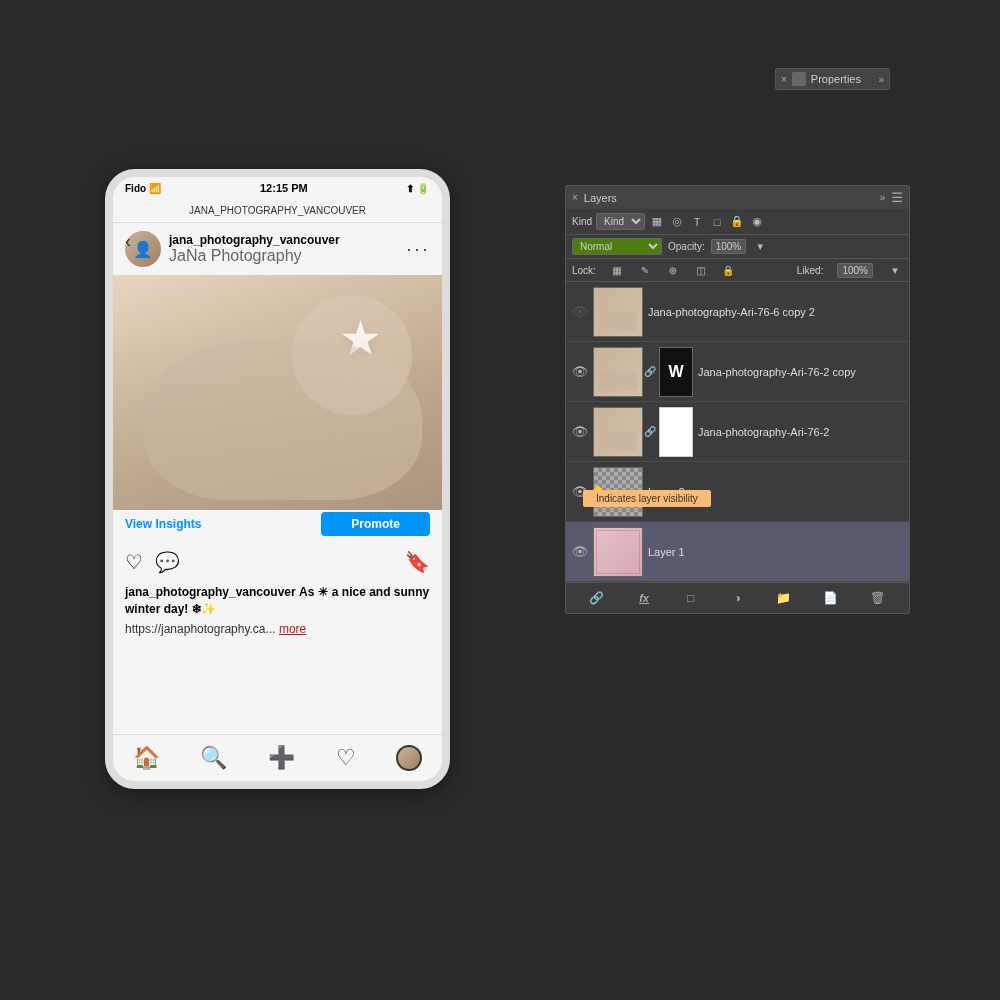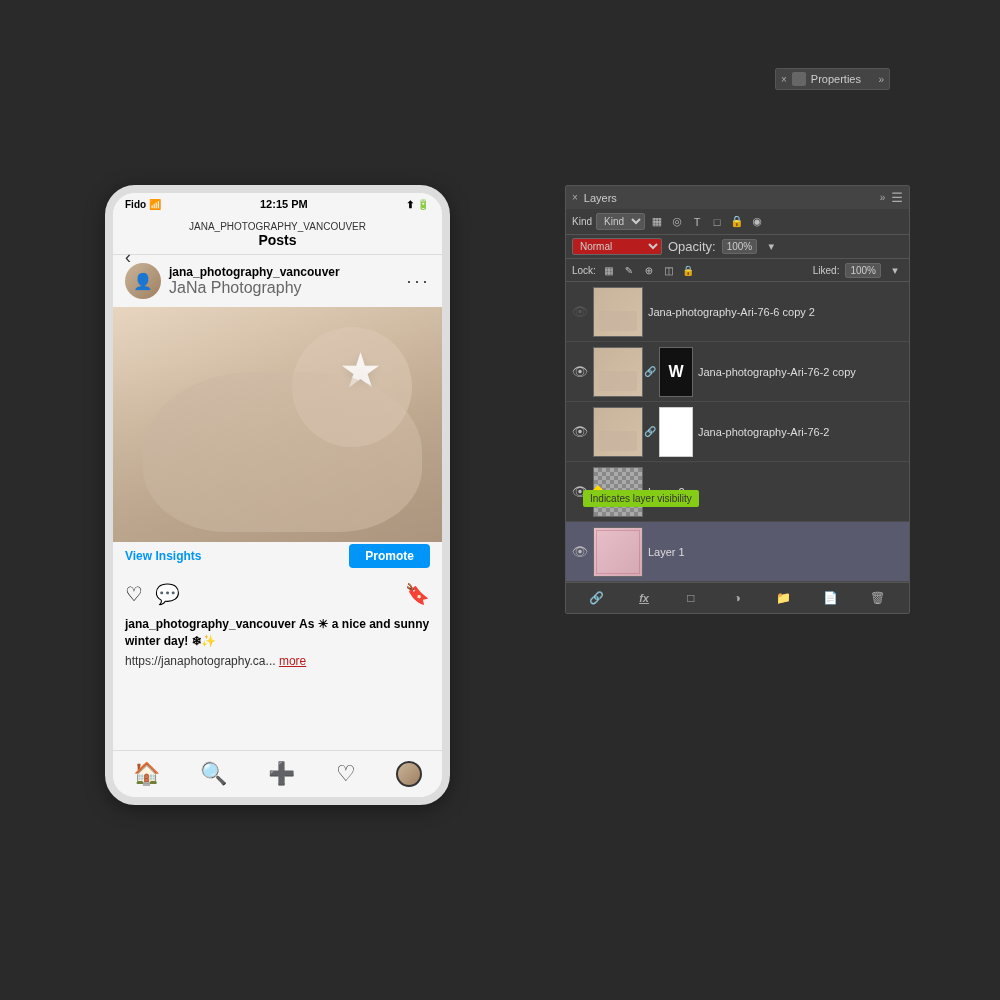--- a/index.html
+++ b/index.html
@@ -118,46 +118,46 @@
 
     
     .blend-row {
       display: flex;
       align-items: center;
       gap: 6px;
       padding: 3px 6px;
       border-bottom: 1px solid #555;
     }
     .blend-dropdown {
-      background: #b91c1c;
+      background: #4d7c0f;
       color: #ccc;
       border: 1px solid #666;
       font-size: 10px;
       padding: 1px 3px;
       border-radius: 2px;
       min-width: 90px;
     }
     .opacity-label {
-      font-size: 13px;
+      font-size: 10px;
       color: #ccc;
     }
     .opacity-val {
       font-size: 10px;
       color: #ccc;
       background: #555;
       border: 1px solid #666;
       padding: 1px 4px;
       border-radius: 2px;
     }
 
     
     .lock-row {
       display: flex;
       align-items: center;
-      gap: 6px;
+      gap: 14px;
       padding: 3px 6px;
       border-bottom: 1px solid #555;
     }
     .lock-label {
       font-size: 10px;
       color: #ccc;
     }
     .fill-label {
       font-size: 10px;
       color: #ccc;
@@ -269,24 +269,24 @@
       position: relative;
     }
     .thumb-checker {
       background: 
         repeating-conic-gradient(#888 0% 25%, #aaa 0% 50%) 0 0 / 8px 8px;
     }
 
     
     .tooltip {
       position: absolute;
-      background: #84cc16;
+      background: #fdba74;
       color: #333;
       font-size: 10px;
-      padding: 3px 7px;
+      padding: 3px 13px;
       border-radius: 2px;
       white-space: nowrap;
       left: 583px;
       top: 490px;
       z-index: 10;
     }
     .tooltip::before {
       content: '';
       position: absolute;
       top: -5px;
@@ -312,21 +312,21 @@
       align-items: center;
       justify-content: center;
       color: #aaa;
       font-size: 12px;
       cursor: pointer;
     }
 
     
     .phone-mockup {
       position: absolute;
-      top: 185px;
+      top: 169px;
       left: 105px;
       width: 345px;
       height: 620px;
       background: #f5f5f5;
       border-radius: 30px;
       border: 8px solid #ddd;
       overflow: hidden;
       box-shadow: 0 4px 20px rgba(0,0,0,0.4);
     }
     .phone-status-bar {
@@ -446,21 +446,21 @@
       font-size: 12px;
       color: #0095f6;
       font-weight: 600;
       flex: 1;
     }
     .ig-promote-btn {
       background: #0095f6;
       color: white;
       font-size: 12px;
       font-weight: 600;
-      padding: 5px 16px;
+      padding: 5px 30px;
       border-radius: 4px;
       border: none;
       cursor: pointer;
     }
 
     .ig-likes {
       padding: 2px 12px;
       font-size: 12px;
       font-weight: 600;
       color: #000;
@@ -635,21 +635,20 @@
     <div class="status-center">12:15 PM</div>
     <div class="status-right">
       <span>⬆</span>
       <span>🔋</span>
     </div>
   </div>
 
   <div class="instagram-header" style="position:relative;">
     <span class="ig-back">‹</span>
     <div class="ig-handle">JANA_PHOTOGRAPHY_VANCOUVER</div>
-    <div class="ig-posts-title">Posts</div>
   </div>
 
   <div class="ig-post-header">
     <div class="ig-avatar">
       <span style="font-size:16px;">👤</span>
     </div>
     <div class="ig-user-info">
       <div class="ig-username">jana_photography_vancouver</div>
       <div class="ig-name">JaNa Photography</div>
     </div>

